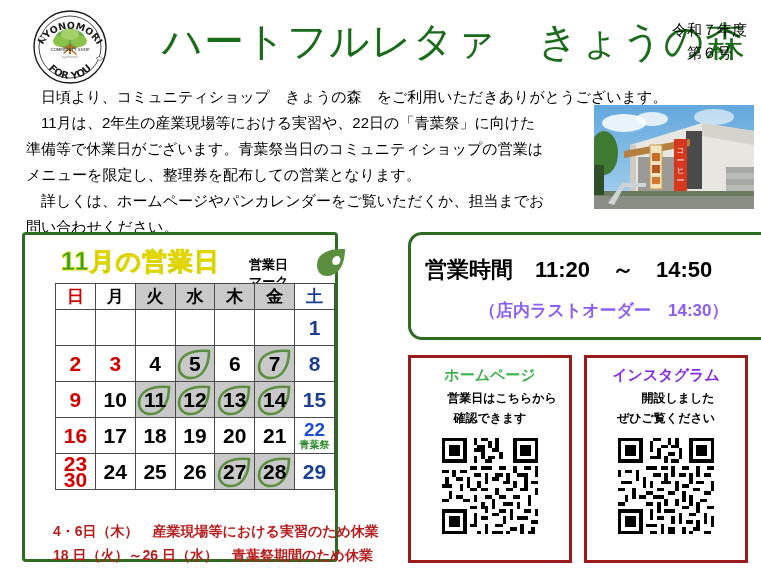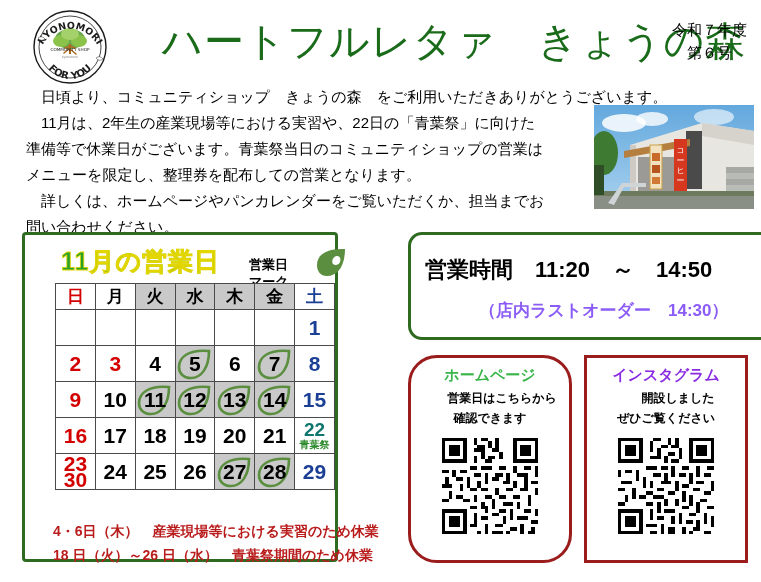--- a/index.html
+++ b/index.html
@@ -85,21 +85,21 @@
   td.sun{color:#d40000;}
   td.sat{color:#1b3f94;}
   td.shade{background:#c9c9c9;}
   td .num{position:relative;z-index:2;}
   td .leaf-cell{
     position:absolute;left:50%;top:50%;
     transform:translate(-50%,-50%);
     width:38px;height:34px;z-index:1;pointer-events:none;
   }
   td.double{font-size:15px;line-height:16px;}
-  td.fest .num{font-size:19px;color:#0f766e;display:block;line-height:19px;margin-top:-2px;}
+  td.fest .num{font-size:19px;color:#1d4ed8;display:block;line-height:19px;margin-top:-2px;}
   td.fest .sub{font-size:10px;color:#2e8b2e;display:block;line-height:11px;font-weight:700;}
 
   .cal-notes{
     position:absolute;left:28px;top:284px;width:330px;
     font-size:14px;line-height:24px;font-weight:700;color:#b91c1c;
   }
   .cal-notes div{white-space:nowrap;}
 
   
   .hours-box{
@@ -115,21 +115,21 @@
   .hours-sub{
     position:absolute;left:52px;top:64px;
     font-size:17px;font-weight:700;white-space:nowrap;color:#8b5cf6;margin-left:16px;
   }
 
   
   .qr-box{
     position:absolute;top:355px;width:164px;height:208px;
     border:3px solid #9b1c1c;background:#fff;box-sizing:border-box;
   }
-  .qr-box.hp{left:408px;border-radius:29px;}
+  .qr-box.hp{left:408px;}
   .qr-box.ig{left:584px;}
   .qr-head{
     position:absolute;left:0;top:8px;width:100%;
     text-align:center;font-size:15px;font-weight:700;white-space:nowrap;
   }
   .qr-head.green{color:#3ab54a;}
   .qr-head.purple{color:#8a2be2;}
   .qr-line{
     position:absolute;left:0;width:100%;text-align:center;
     font-size:12px;font-weight:700;color:#000;white-space:nowrap;

